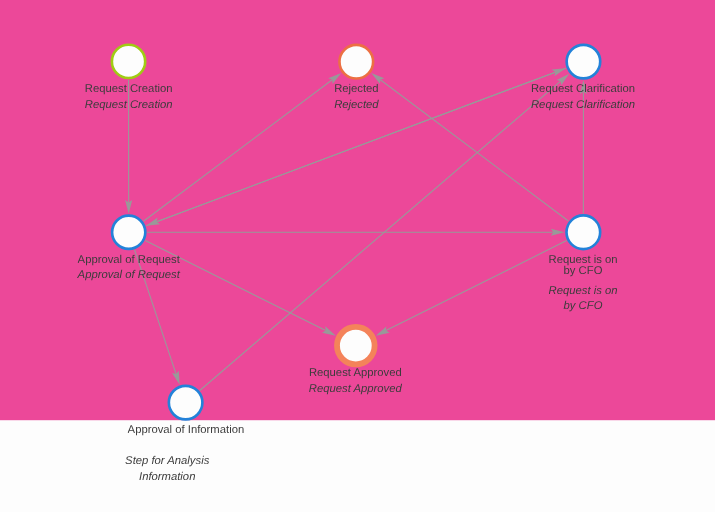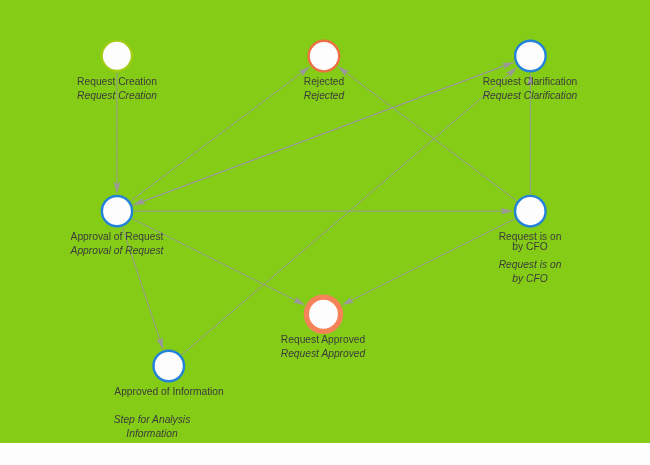--- a/index.html
+++ b/index.html
@@ -3,21 +3,21 @@
 <meta charset="utf-8">
 <title>Workflow Diagram</title>
 <style>
   html,body{margin:0;padding:0;}
   body{
     width:650px;height:465px;
     background:#fdfdfd;
     font-family:"Liberation Sans",sans-serif;
     overflow:hidden;
   }
-  #canvas{position:relative;width:650px;height:443px;background:#84cc16;}
+  #canvas{position:relative;width:650px;height:382px;background:#ec4899;}
 
   .frame{position:absolute;left:0;top:0;width:650px;height:465px;}
   .node-label{
     position:absolute;
     text-align:center;
     color:#3c3c3c;
     font-size:10.25px;
     line-height:10.1px;
     white-space:pre;
     transform:translateX(-50%) translateZ(0);
@@ -93,17 +93,17 @@
     <div class="node-label" style="left: 530.4px; top: 76.6px;">Request Clarification</div>
     <div class="node-label italic" style="left: 530.4px; top: 89.3px;">Request Clarification</div>
     <div class="node-label" style="left: 117px; top: 232.25px;">Approval of Request</div>
     <div class="node-label italic" style="left: 117px; top: 244.35px;">Approval of Request</div>
     <div class="node-label" style="left: 530.3px; top: 232.35px;">Request is on
 by CFO</div>
     <div class="node-label italic" style="left: 530.3px; top: 257.95px;">Request is on
 by CFO</div>
     <div class="node-label" style="left: 323.45px; top: 335.3px;">Request Approved</div>
     <div class="node-label italic" style="left: 323.45px; top: 347.3px;">Request Approved</div>
-    <div class="node-label" style="left: 168.75px; top: 386.7px;">Approved of Information</div>
+    <div class="node-label" style="left: 168.75px; top: 386.7px;">Approval of Information</div>
     <div class="node-label italic" style="left: 152px; top: 413.2px;">Step for Analysis
 Information</div>
   </div>
 </div>
 
 </body></html>

